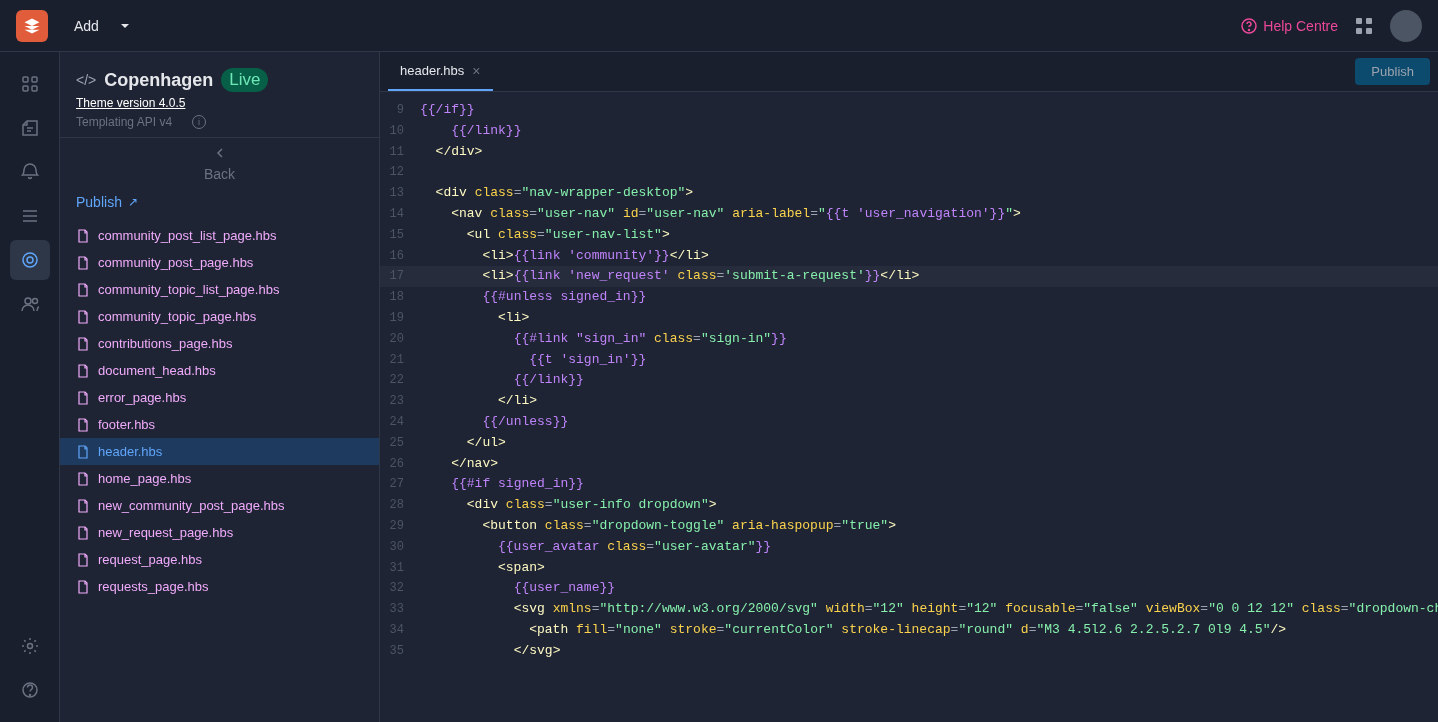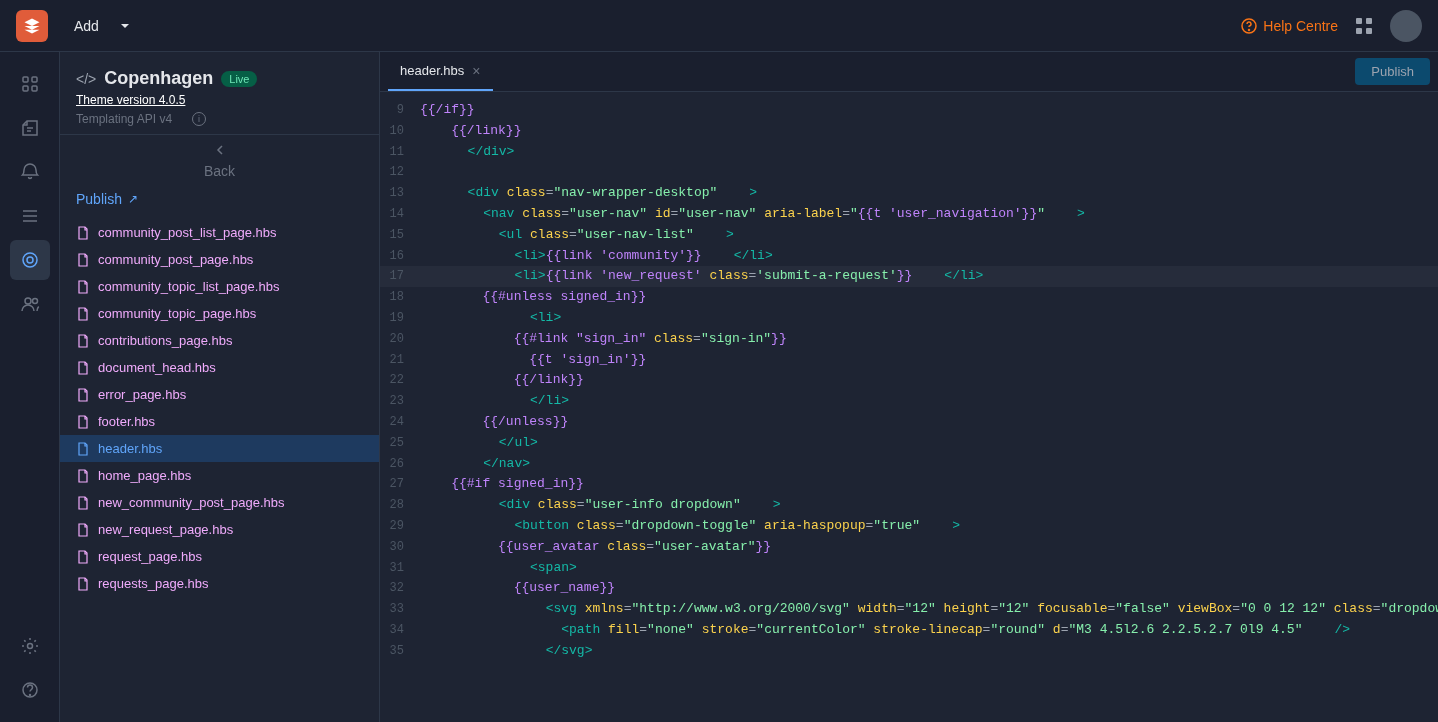--- a/index.html
+++ b/index.html
@@ -5,41 +5,41 @@
     * { box-sizing: border-box; margin: 0; padding: 0; }
     body { font-family: -apple-system, BlinkMacSystemFont, 'Segoe UI', sans-serif; background: #1f2937; color: #e5e7eb; height: 722px; overflow: hidden; display: flex; flex-direction: column; }
 
     
     .topbar { height: 52px; background: #1a1f2e; display: flex; align-items: center; padding: 0 16px; border-bottom: 1px solid #2d3748; flex-shrink: 0; }
     .topbar-logo { width: 32px; height: 32px; background: #e05c3a; border-radius: 6px; display: flex; align-items: center; justify-content: center; margin-right: 16px; flex-shrink: 0; }
     .topbar-logo svg { width: 18px; height: 18px; fill: white; }
     .topbar-add { display: flex; align-items: center; gap: 20px; color: #e5e7eb; font-size: 14px; cursor: pointer; padding: 6px 10px; border-radius: 4px; }
     .topbar-spacer { flex: 1; }
     .topbar-right { display: flex; align-items: center; gap: 16px; }
-    .help-btn { display: flex; align-items: center; gap: 6px; color: #f97316; font-size: 14px; cursor: pointer; }
+    .help-btn { display: flex; align-items: center; gap: 6px; color: #ec4899; font-size: 14px; cursor: pointer; }
     .grid-icon { width: 20px; height: 20px; color: #9ca3af; cursor: pointer; }
     .avatar { width: 32px; height: 32px; background: #4b5563; border-radius: 50%; cursor: pointer; }
 
     
     .main { display: flex; flex: 1; overflow: hidden; }
 
     
     .icon-nav { width: 60px; background: #1a1f2e; border-right: 1px solid #2d3748; display: flex; flex-direction: column; align-items: center; padding: 12px 0; gap: 4px; flex-shrink: 0; }
     .icon-nav-item { width: 40px; height: 40px; display: flex; align-items: center; justify-content: center; border-radius: 6px; cursor: pointer; color: #6b7280; }
     .icon-nav-item:hover, .icon-nav-item.active { background: #2d3748; color: #e5e7eb; }
     .icon-nav-item.active { color: #60a5fa; }
     .icon-nav-bottom { margin-top: auto; }
 
     
     .sidebar { width: 320px; background: #1e2433; border-right: 1px solid #2d3748; display: flex; flex-direction: column; flex-shrink: 0; overflow: hidden; }
     .sidebar-header { padding: 16px 16px 8px; border-bottom: 1px solid #2d3748; }
     .theme-title-row { display: flex; align-items: center; gap: 8px; margin-bottom: 4px; }
     .code-icon { color: #9ca3af; font-size: 14px; }
     .theme-name { font-size: 18px; font-weight: 600; color: #e5e7eb; }
-    .live-badge { background: #065f46; color: #6ee7b7; font-size: 11px; padding: 2px 8px; border-radius: 12px; font-weight: 500; }
+    .live-badge { background: #065f46; color: #6ee7b7; font-size: 17px; padding: 2px 8px; border-radius: 12px; font-weight: 500; }
     .theme-version { font-size: 12px; color: #ffffff; margin-bottom: 5px; text-decoration: underline; }
     .template-api { font-size: 12px; color: #6b7280; display: flex; align-items: center; gap: 20px; }
     .info-icon { width: 14px; height: 14px; border-radius: 50%; border: 1px solid #6b7280; display: inline-flex; align-items: center; justify-content: center; font-size: 9px; color: #6b7280; }
     .back-link { display: flex; align-items: center; gap: 6px; color: #6b7280; font-size: 14px; cursor: pointer; padding: 8px 16px; flex-direction: column; }
     .preview-link { display: flex; align-items: center; gap: 6px; color: #60a5fa; font-size: 14px; cursor: pointer; padding: 4px 16px 8px; }
     .external-icon { font-size: 12px; }
 
     
     .file-list { flex: 1; overflow-y: auto; padding: 4px 0; }
     .file-list::-webkit-scrollbar { width: 6px; }
@@ -63,21 +63,21 @@
     
     .code-editor { flex: 1; overflow-y: auto; padding: 8px 0; font-family: 'Courier New', Courier, monospace; font-size: 13px; line-height: 1.6; }
     .code-editor::-webkit-scrollbar { width: 8px; }
     .code-editor::-webkit-scrollbar-track { background: #1e2433; }
     .code-editor::-webkit-scrollbar-thumb { background: #374151; border-radius: 4px; }
     .code-line { display: flex; align-items: flex-start; min-height: 20px; padding: 0 16px 0 0; }
     .line-num { width: 40px; text-align: right; color: #4b5563; font-size: 12px; padding-right: 16px; flex-shrink: 0; user-select: none; padding-top: 1px; }
     .line-content { flex: 1; color: #e5e7eb; white-space: pre; }
 
     
-    .tag { color: #14b8a6; margin-left: 32px; }
+    .tag { color: #fef9c3; }
     .attr { color: #fcd34d; }
     .val { color: #86efac; }
     .hbs { color: #c084fc; }
     .punct { color: #9ca3af; }
 
     .cursor-line { background: rgba(255,255,255,0.04); }
   </style>
 </head>
 <body>
 

